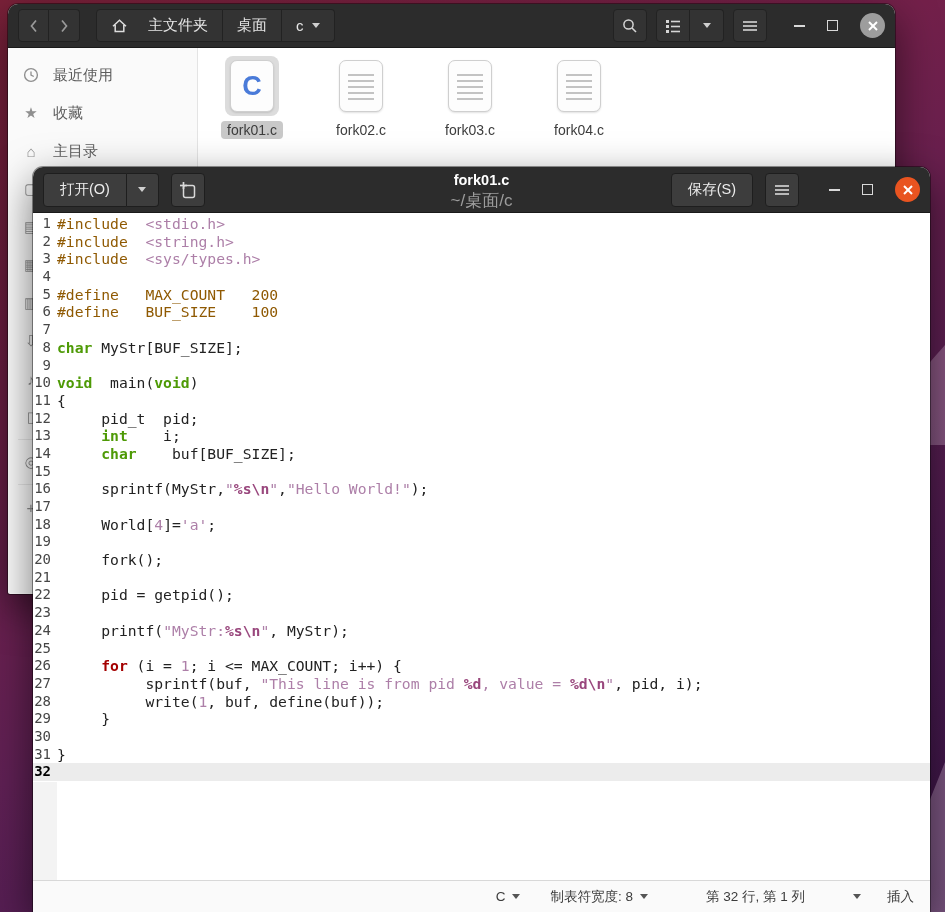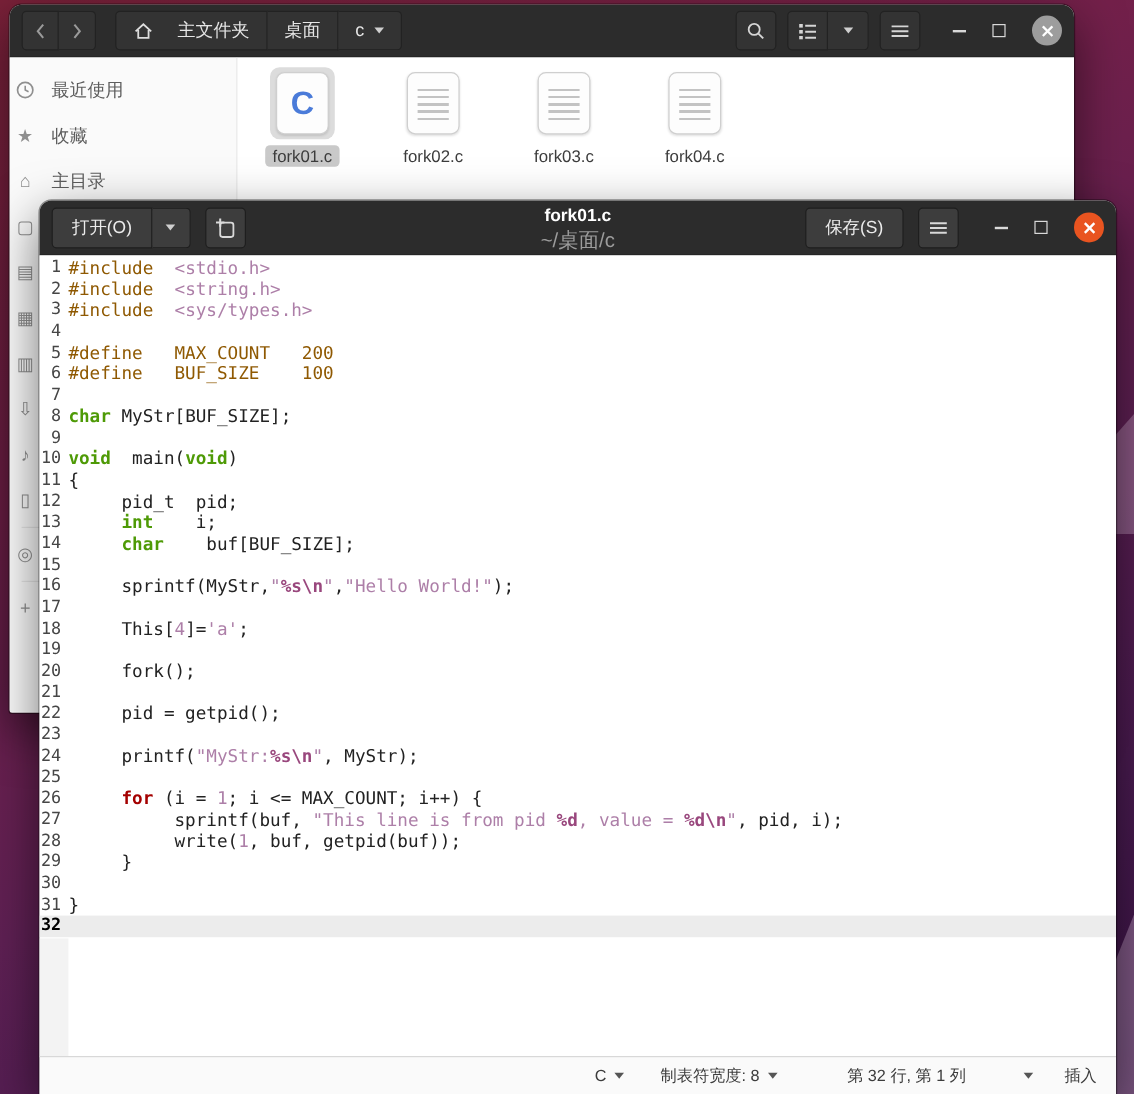--- a/index.html
+++ b/index.html
@@ -34,21 +34,21 @@
   #fm .headerbar { height:44px; padding:0 10px; }
   #fm .hbtn { background:#333333; border-color:#222; height:33px; }
   .nav-group .hbtn { width:31px; }
   .path-group { margin-left:16px; }
   .path-group .hbtn { padding:0 14px; color:#e6e6e6; font-size:15px; gap:8px; }
   .fm-spacer { flex:1; }
   .sq-btn { width:34px; }
   .fm-right { display:flex; gap:9px; align-items:center; }
   .fm-body { display:flex; height:545px; border-radius:0 0 2px 2px; overflow:hidden; }
   .fm-sidebar { width:190px; background:#fafafa; border-right:1px solid #e4e4e4; padding-top:8px; }
-  .sb-item { height:38px; display:flex; align-items:center; padding-left:4px; gap:13px;
+  .sb-item { height:38px; display:flex; align-items:center; padding-left:14px; gap:13px;
     color:#5d5d5d; font-size:15px; }
   .sb-ico { width:18px; color:#8f8f8f; font-size:15px; display:flex; justify-content:center; }
   .sb-sep { height:1px; background:#e6e6e6; margin:3px 10px; }
   .fm-content { flex:1; background:#fff; padding:8px 0 0 6px; display:flex; align-items:flex-start; }
   .file-item { width:96px; margin-right:13px; display:flex; flex-direction:column; align-items:center; }
   .tile-wrap { padding:4px 5px; border-radius:8px; }
   .file-item.selected .tile-wrap { background:#dcdcdc; }
   .tile { width:44px; height:52px; background:#fdfdfd; border:1px solid #cfcfcf; border-radius:7px;
     box-shadow:0 1px 2px rgba(0,0,0,.12); display:flex; align-items:center; justify-content:center; }
   .tile .c-letter { font-size:27px; font-weight:bold; color:#4a7bd9; }
@@ -326,31 +326,31 @@
       <div class="code-row"><span class="ln">8</span><span class="code"><span class="tk-type">char</span><span class="tk-txt"> MyStr[BUF_SIZE];</span></span></div>
       <div class="code-row"><span class="ln">9</span><span class="code"></span></div>
       <div class="code-row"><span class="ln">10</span><span class="code"><span class="tk-type">void</span><span class="tk-txt">  main(</span><span class="tk-type">void</span><span class="tk-txt">)</span></span></div>
       <div class="code-row"><span class="ln">11</span><span class="code"><span class="tk-txt">{</span></span></div>
       <div class="code-row"><span class="ln">12</span><span class="code"><span class="tk-txt">     pid_t  pid;</span></span></div>
       <div class="code-row"><span class="ln">13</span><span class="code"><span class="tk-txt">     </span><span class="tk-type">int</span><span class="tk-txt">    i;</span></span></div>
       <div class="code-row"><span class="ln">14</span><span class="code"><span class="tk-txt">     </span><span class="tk-type">char</span><span class="tk-txt">    buf[BUF_SIZE];</span></span></div>
       <div class="code-row"><span class="ln">15</span><span class="code"></span></div>
       <div class="code-row"><span class="ln">16</span><span class="code"><span class="tk-txt">     sprintf(MyStr,</span><span class="tk-str">"</span><span class="tk-esc">%s\n</span><span class="tk-str">"</span><span class="tk-txt">,</span><span class="tk-str">"Hello World!"</span><span class="tk-txt">);</span></span></div>
       <div class="code-row"><span class="ln">17</span><span class="code"></span></div>
-      <div class="code-row"><span class="ln">18</span><span class="code"><span class="tk-txt">     This[</span><span class="tk-num">4</span><span class="tk-txt">]=</span><span class="tk-str">'a'</span><span class="tk-txt">;</span></span></div>
+      <div class="code-row"><span class="ln">18</span><span class="code"><span class="tk-txt">     World[</span><span class="tk-num">4</span><span class="tk-txt">]=</span><span class="tk-str">'a'</span><span class="tk-txt">;</span></span></div>
       <div class="code-row"><span class="ln">19</span><span class="code"></span></div>
       <div class="code-row"><span class="ln">20</span><span class="code"><span class="tk-txt">     fork();</span></span></div>
       <div class="code-row"><span class="ln">21</span><span class="code"></span></div>
       <div class="code-row"><span class="ln">22</span><span class="code"><span class="tk-txt">     pid = getpid();</span></span></div>
       <div class="code-row"><span class="ln">23</span><span class="code"></span></div>
       <div class="code-row"><span class="ln">24</span><span class="code"><span class="tk-txt">     printf(</span><span class="tk-str">"MyStr:</span><span class="tk-esc">%s\n</span><span class="tk-str">"</span><span class="tk-txt">, MyStr);</span></span></div>
       <div class="code-row"><span class="ln">25</span><span class="code"></span></div>
       <div class="code-row"><span class="ln">26</span><span class="code"><span class="tk-txt">     </span><span class="tk-kw">for</span><span class="tk-txt"> (i = </span><span class="tk-num">1</span><span class="tk-txt">; i &lt;= MAX_COUNT; i++) {</span></span></div>
       <div class="code-row"><span class="ln">27</span><span class="code"><span class="tk-txt">          sprintf(buf, </span><span class="tk-str">"This line is from pid </span><span class="tk-esc">%d</span><span class="tk-str">, value = </span><span class="tk-esc">%d\n</span><span class="tk-str">"</span><span class="tk-txt">, pid, i);</span></span></div>
-      <div class="code-row"><span class="ln">28</span><span class="code"><span class="tk-txt">          write(</span><span class="tk-num">1</span><span class="tk-txt">, buf, getpid(buf));</span></span></div>
+      <div class="code-row"><span class="ln">28</span><span class="code"><span class="tk-txt">          write(</span><span class="tk-num">1</span><span class="tk-txt">, buf, define(buf));</span></span></div>
       <div class="code-row"><span class="ln">29</span><span class="code"><span class="tk-txt">     }</span></span></div>
       <div class="code-row"><span class="ln">30</span><span class="code"></span></div>
       <div class="code-row"><span class="ln">31</span><span class="code"><span class="tk-txt">}</span></span></div>
       <div class="code-row current"><span class="ln">32</span><span class="code"></span></div>
     </div>
 
   <div class="statusbar">
     <div class="st-item" id="st-lang">
       <span>C</span>
       <span class="caret"></span>

